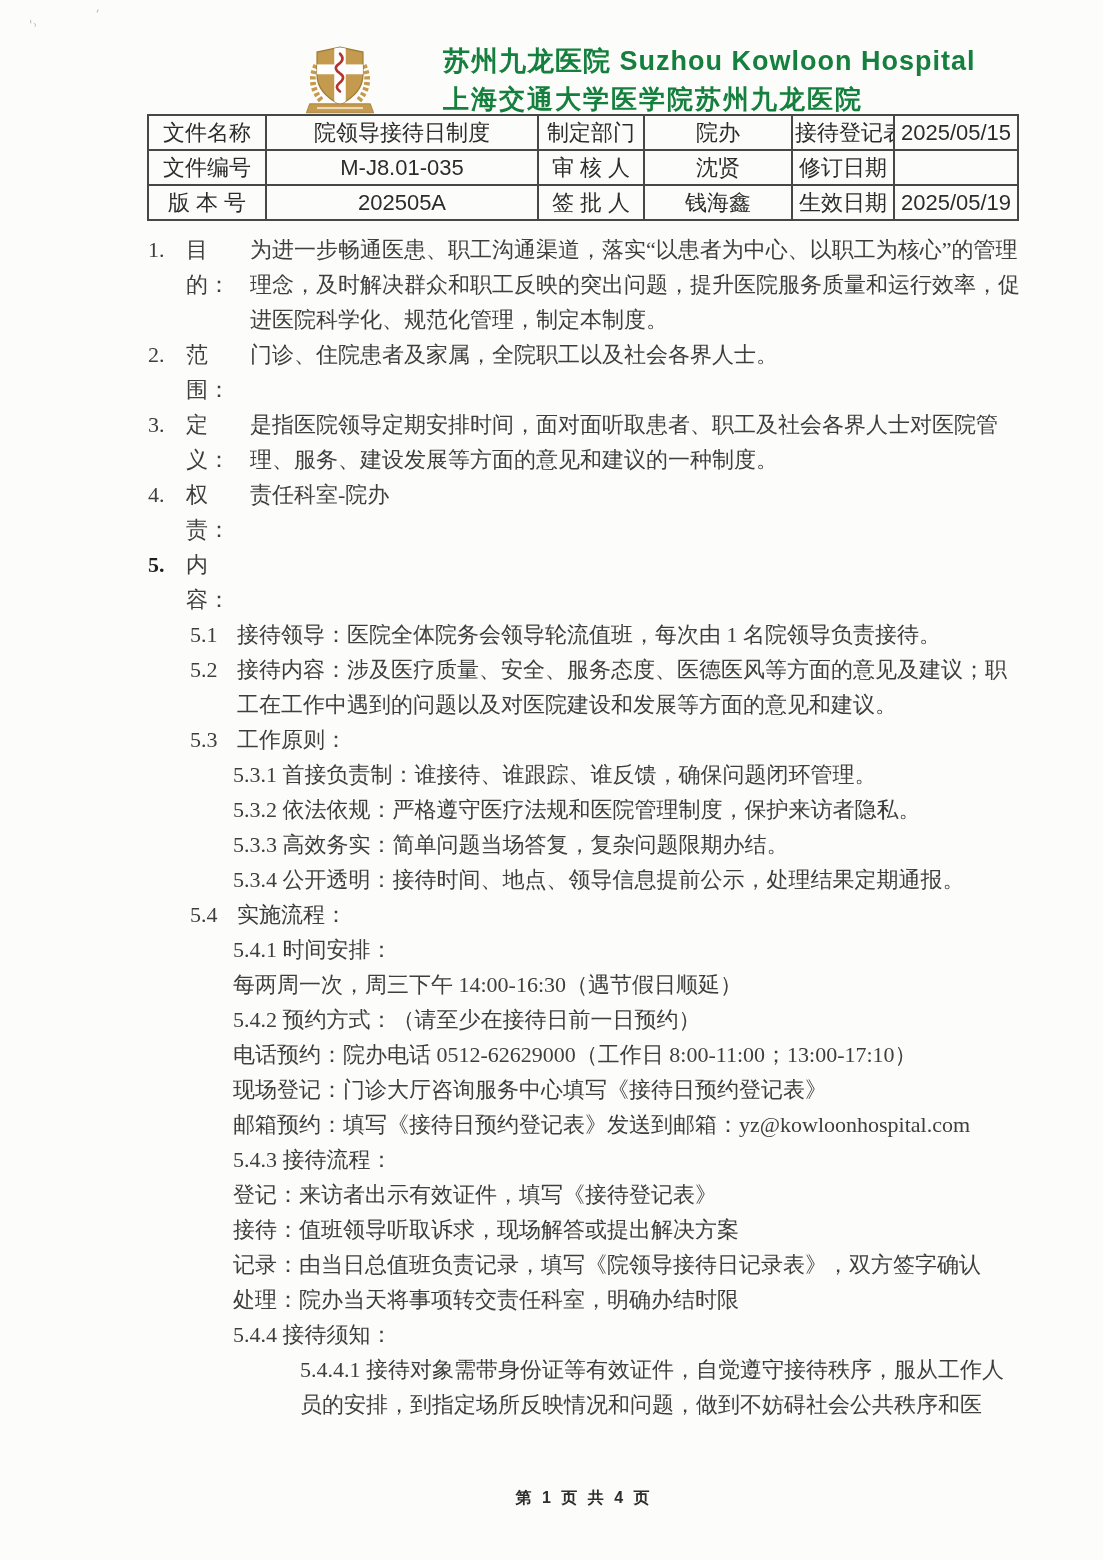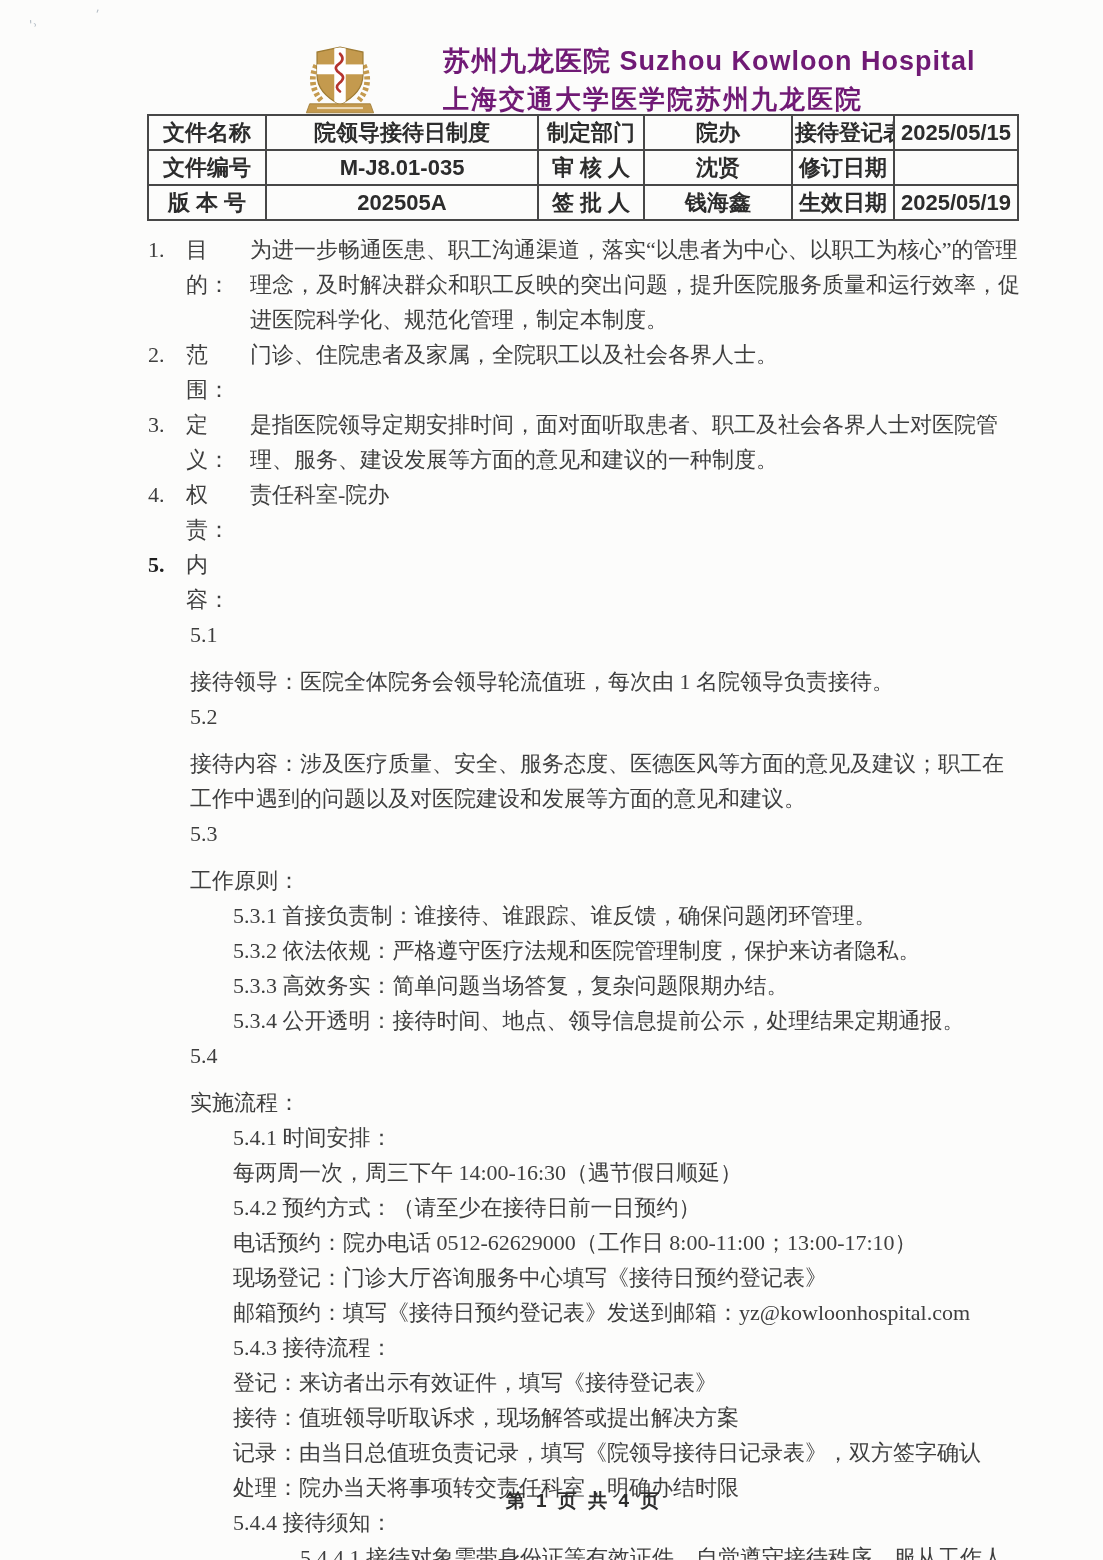--- a/index.html
+++ b/index.html
@@ -5,43 +5,43 @@
   html,body{margin:0;padding:0;background:#d9d9d9;}
   .page{position:relative;width:1103px;height:1560px;margin:0 auto;background:#fcfcfb;
         font-family:"Liberation Serif",serif;color:#3e3e3e;overflow:hidden;}
   
   .mark{position:absolute;color:#8b98a6;opacity:.65;font-size:13px;font-family:"DejaVu Sans",sans-serif;}
   .mark.m1{left:30px;top:18px;transform:rotate(-15deg);}
   .mark.m2{left:95px;top:8px;transform:rotate(10deg);}
   
   .logo{position:absolute;left:299px;top:42px;}
   .titles{position:absolute;left:443px;top:46px;font-family:"Liberation Sans",sans-serif;
-          font-weight:bold;color:#701a75;white-space:nowrap;}
+          font-weight:bold;color:#15803d;white-space:nowrap;}
   .t1{font-size:27px;line-height:31px;letter-spacing:1px;}
   .t2{font-size:26px;line-height:30px;margin-top:7px;letter-spacing:2px;}
   
   table.meta{position:absolute;left:147px;top:114px;width:870px;border-collapse:collapse;
-             table-layout:fixed;font-family:"Liberation Sans",sans-serif;font-weight:bold;
+             table-layout:fixed;font-family:"Liberation Sans",sans-serif;font-weight:normal;
              font-size:22px;color:#2c2c2c;}
   table.meta td{border:2px solid #474747;text-align:center;height:31px;padding:1px 2px;
                 overflow:hidden;white-space:nowrap;}
   
   .doc{position:absolute;left:148px;top:232px;width:874px;font-size:22px;line-height:35px;color:#3e3e3e;}
   .row{display:flex;}
   .num0{flex:0 0 38px;}
   .num0.b{font-weight:bold;color:#1f1f1f;}
   .lbl0{flex:0 0 64px;}
   .txt{flex:1;}
-  .sub{display:flex;padding-left:42px;flex-direction:column;}
+  .sub{display:flex;padding-left:42px;}
   .sub .num1{flex:0 0 47px;}
   .l2{padding-left:85px;}
   .l3{padding-left:152px;}
   
   .footer{position:absolute;left:148px;top:1488px;width:872px;text-align:center;
-          font-family:"Liberation Sans",sans-serif;font-weight:bold;font-size:19px;
+          font-family:"Liberation Sans",sans-serif;font-weight:bold;font-size:16px;
           color:#2d2d2d;letter-spacing:3px;}
 </style>
 </head>
 <body>
 
 <div class="page">
 
   <span class="mark m1">ʹ˒</span>
   <span class="mark m2">ʹ</span>
 

